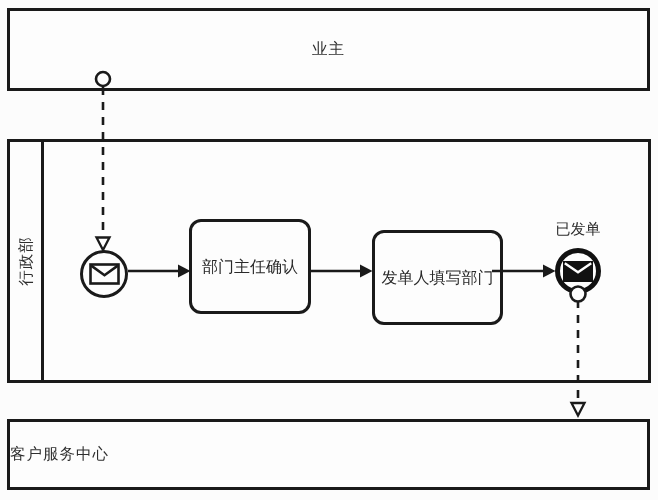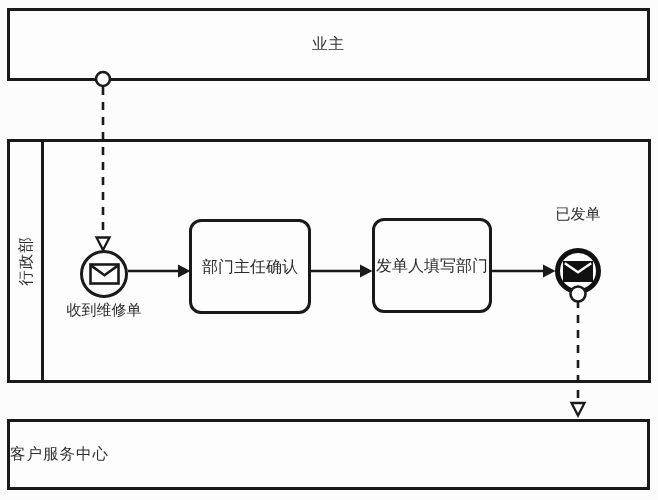--- a/index.html
+++ b/index.html
@@ -11,21 +11,21 @@
     background: #fcfcfc;
     font-family: "DejaVu Sans", "Liberation Sans", sans-serif;
     color: #2d2d2d;
     overflow: hidden;
   }
   .pool {
     position: absolute;
     border: 3px solid #1a1a1a;
     background: #fdfdfd;
   }
-  .pool-top    { left: 7px; top: 8px;   width: 643px; height: 73px;
+  .pool-top    { left: 7px; top: 8px;   width: 643px; height: 83px;
                  display: flex; align-items: center; justify-content: center; }
   .pool-mid    { left: 7px; top: 139px; width: 644px; height: 244px; }
   .pool-bottom { left: 7px; top: 419px; width: 643px; height: 71px;
                  display: flex; align-items: center; justify-content: flex-start; }
   .pool-label  { font-size: 15.5px; letter-spacing: 1px; color: #2e2e2e; }
   .lane-band {
     position: absolute; left: 0; top: 0; bottom: 0; width: 34px;
     border-right: 3px solid #1a1a1a;
   }
   .lane-label {
@@ -37,36 +37,36 @@
     position: absolute;
     border: 3px solid #1a1a1a;
     border-radius: 12px;
     background: #fdfdfd;
     display: flex; align-items: center; justify-content: center;
     text-align: center;
     font-size: 16px; line-height: 1.25; color: #2a2a2a;
     z-index: 2;
   }
   .task1 { left: 189px; top: 219px; width: 122px; height: 95px; }
-  .task2 { left: 372px; top: 218px; width: 120px; height: 95px; }
+  .task2 { left: 372px; top: 230px; width: 131px; height: 95px; }
   .task .line { display: block; }
   .event {
     position: absolute; border-radius: 50%;
     background: #fdfdfd;
     display: flex; align-items: center; justify-content: center;
     z-index: 2;
   }
   .start-event { left: 80px;  top: 250px; width: 48px; height: 48px; border: 3px solid #1a1a1a; }
   .end-event   { left: 555px; top: 248px; width: 46px; height: 46px; border: 5px solid #111111; }
   .node-label {
     position: absolute; font-size: 15px; white-space: nowrap;
     color: #2a2a2a; z-index: 3;
   }
   .start-label { left: 104px; top: 301px; transform: translateX(-50%); }
-  .end-label   { left: 578px; top: 205px; transform: translateX(-50%); font-family: Liberation Serif, serif; }
+  .end-label   { left: 578px; top: 220px; transform: translateX(-50%); font-family: Liberation Serif, serif; }
   .overlay {
     position: absolute; left: 0; top: 0; width: 658px; height: 500px;
     pointer-events: none; z-index: 5;
   }
 </style>
 </head>
 <body>
 
 <div class="canvas">
 
@@ -79,21 +79,20 @@
       <span class="lane-label">行政部</span>
     </div>
   </div>
 
   <div class="event start-event">
     <svg width="31" height="22" viewBox="0 0 31 22">
       <rect x="1.5" y="1.5" width="28" height="19" fill="#fdfdfd" stroke="#1a1a1a" stroke-width="2.6"></rect>
       <path d="M2.2 2.6 L15.5 12.2 L28.8 2.6" fill="none" stroke="#1a1a1a" stroke-width="2.6"></path>
     </svg>
   </div>
-  <div class="node-label start-label">收到维修单</div>
 
   <div class="task task1">
     <span class="line">部门主任确认</span>
   </div>
 
   <div class="task task2">
     <span>
       <span class="line">发单人填写部门</span>
     </span>
   </div>

